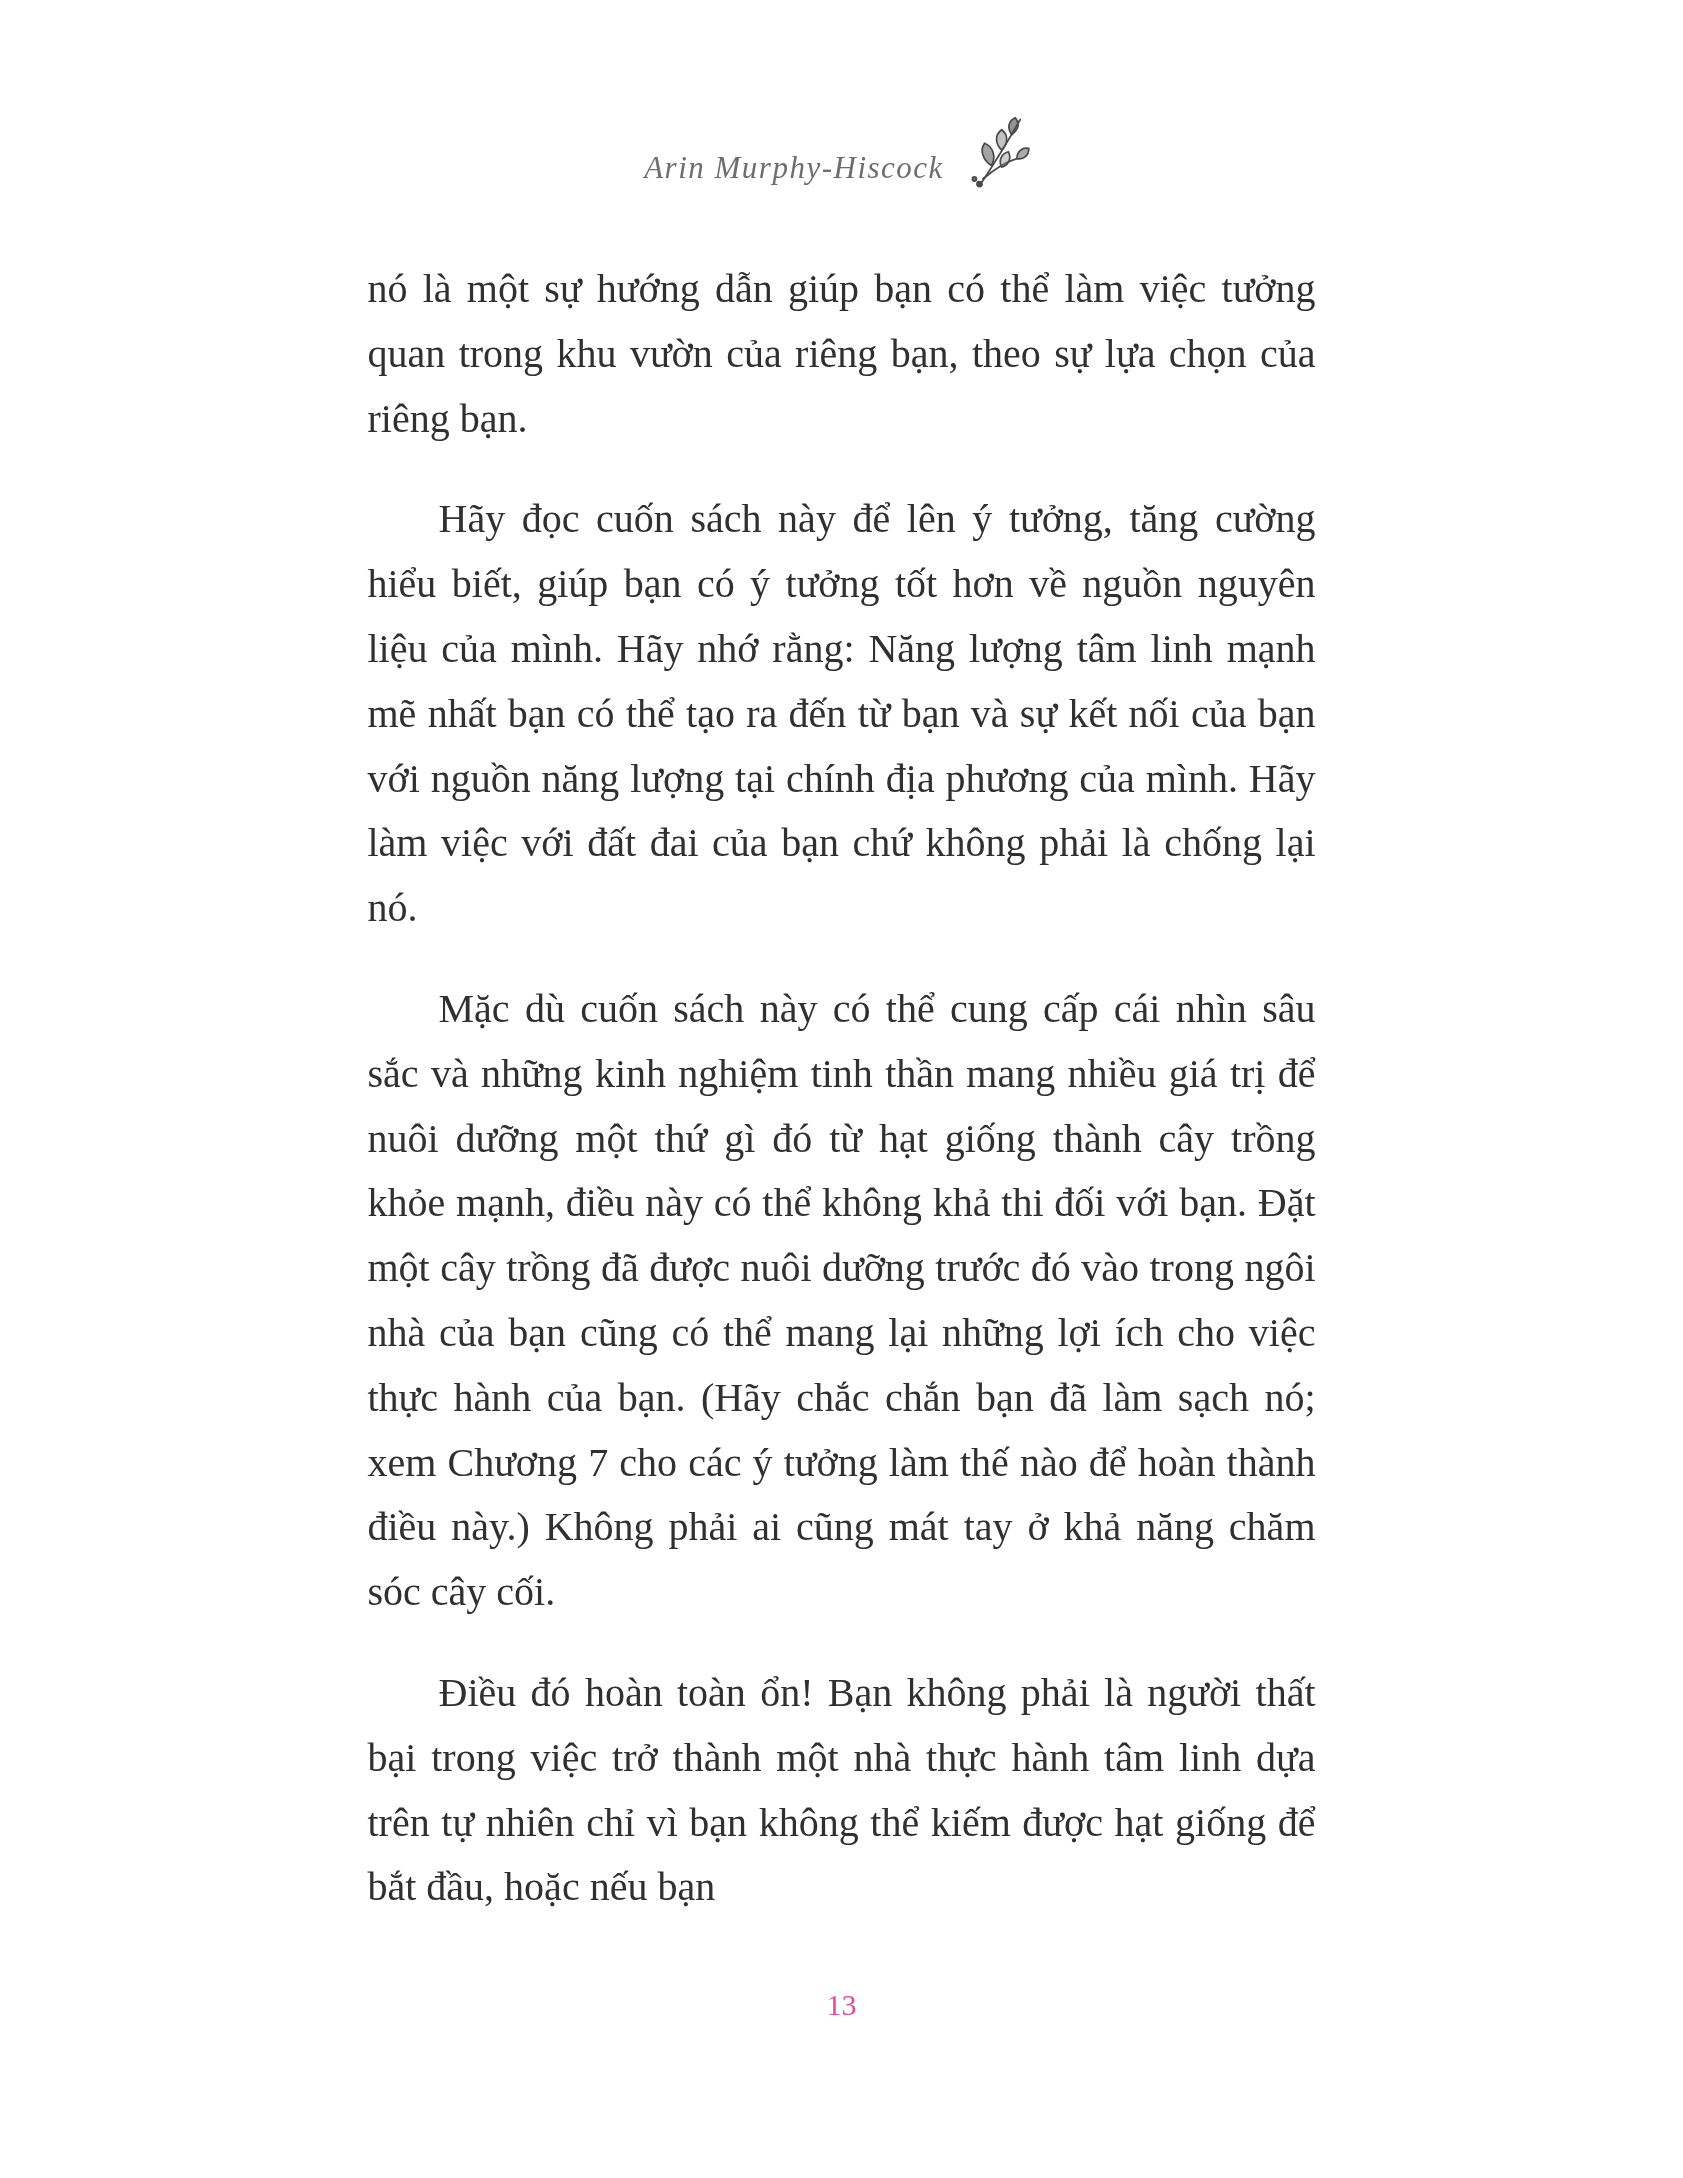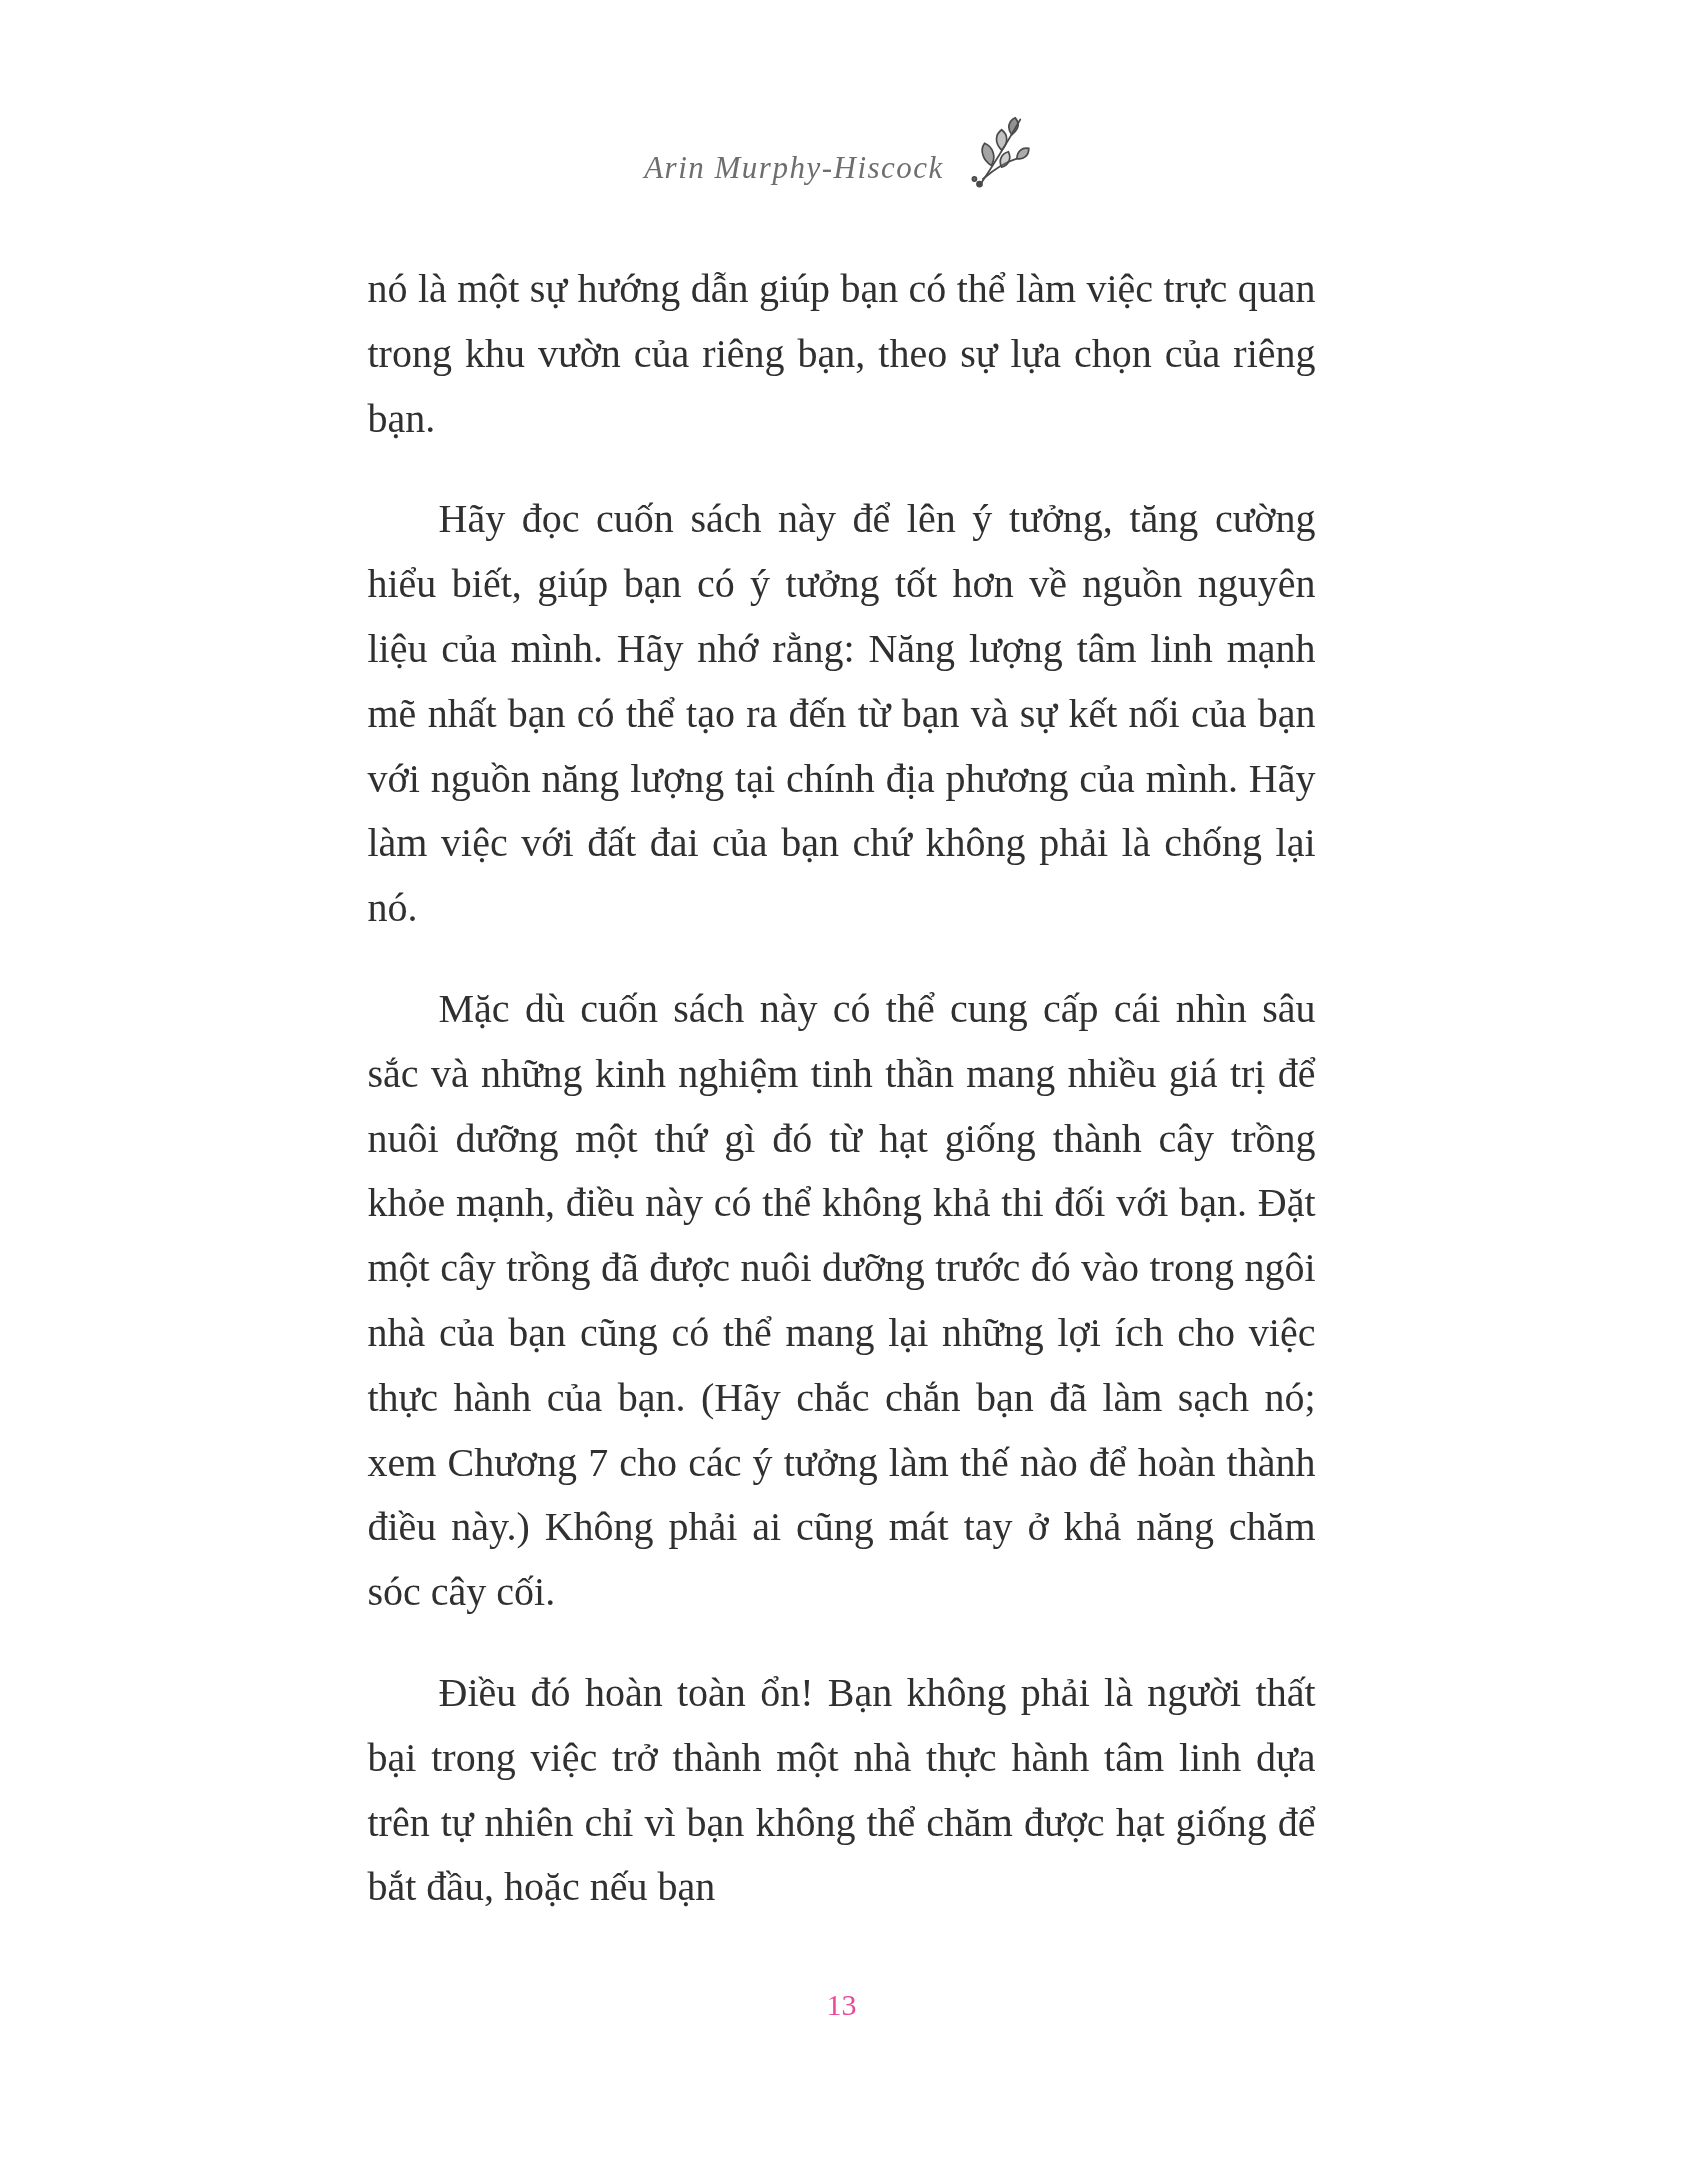--- a/index.html
+++ b/index.html
@@ -86,22 +86,22 @@
           <path d="M74 56 C 74 48, 80 42, 88 44 C 88 52, 82 58, 74 56 Z" fill="#5a5a5a" fill-opacity="0.5"></path>
 
           <circle cx="30" cy="86" r="3" fill="#4a4a4a"></circle>
           <circle cx="24" cy="80" r="2.4" fill="#6a6a6a"></circle>
         </g>
       </svg>
     </span>
   </div>
 
   <div class="text-block">
-    <p class="no-indent">nó là một sự hướng dẫn giúp bạn có thể làm việc trực quan trong khu vườn của riêng bạn, theo sự lựa chọn của riêng bạn.</p>
+    <p class="no-indent">nó là một sự hướng dẫn giúp bạn có thể làm việc tưởng quan trong khu vườn của riêng bạn, theo sự lựa chọn của riêng bạn.</p>
     <p>Hãy đọc cuốn sách này để lên ý tưởng, tăng cường hiểu biết, giúp bạn có ý tưởng tốt hơn về nguồn nguyên liệu của mình. Hãy nhớ rằng: Năng lượng tâm linh mạnh mẽ nhất bạn có thể tạo ra đến từ bạn và sự kết nối của bạn với nguồn năng lượng tại chính địa phương của mình. Hãy làm việc với đất đai của bạn chứ không phải là chống lại nó.</p>
     <p>Mặc dù cuốn sách này có thể cung cấp cái nhìn sâu sắc và những kinh nghiệm tinh thần mang nhiều giá trị để nuôi dưỡng một thứ gì đó từ hạt giống thành cây trồng khỏe mạnh, điều này có thể không khả thi đối với bạn. Đặt một cây trồng đã được nuôi dưỡng trước đó vào trong ngôi nhà của bạn cũng có thể mang lại những lợi ích cho việc thực hành của bạn. (Hãy chắc chắn bạn đã làm sạch nó; xem Chương 7 cho các ý tưởng làm thế nào để hoàn thành điều này.) Không phải ai cũng mát tay ở khả năng chăm sóc cây cối.</p>
-    <p>Điều đó hoàn toàn ổn! Bạn không phải là người thất bại trong việc trở thành một nhà thực hành tâm linh dựa trên tự nhiên chỉ vì bạn không thể chăm được hạt giống để bắt đầu, hoặc nếu bạn</p>
+    <p>Điều đó hoàn toàn ổn! Bạn không phải là người thất bại trong việc trở thành một nhà thực hành tâm linh dựa trên tự nhiên chỉ vì bạn không thể kiếm được hạt giống để bắt đầu, hoặc nếu bạn</p>
   </div>
 
   <div class="page-number">13</div>
 
 </div>
 
 
 </body></html>

